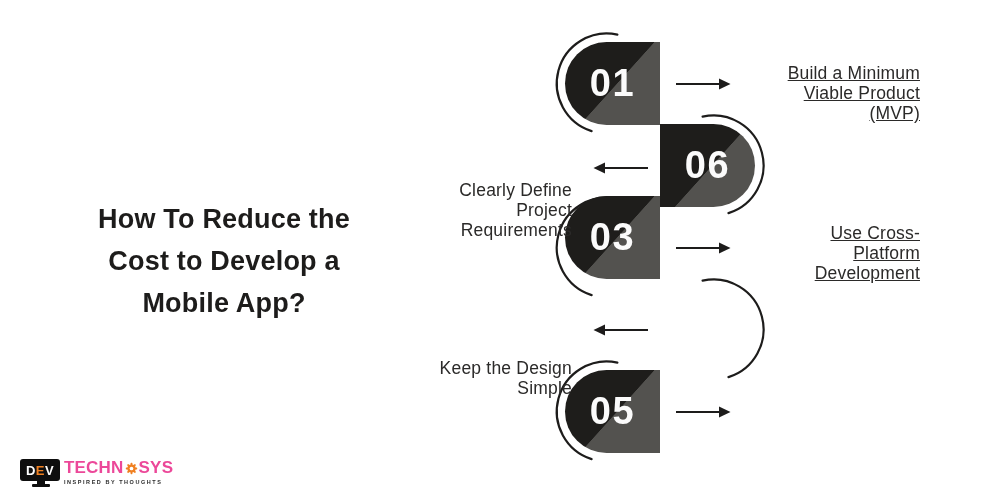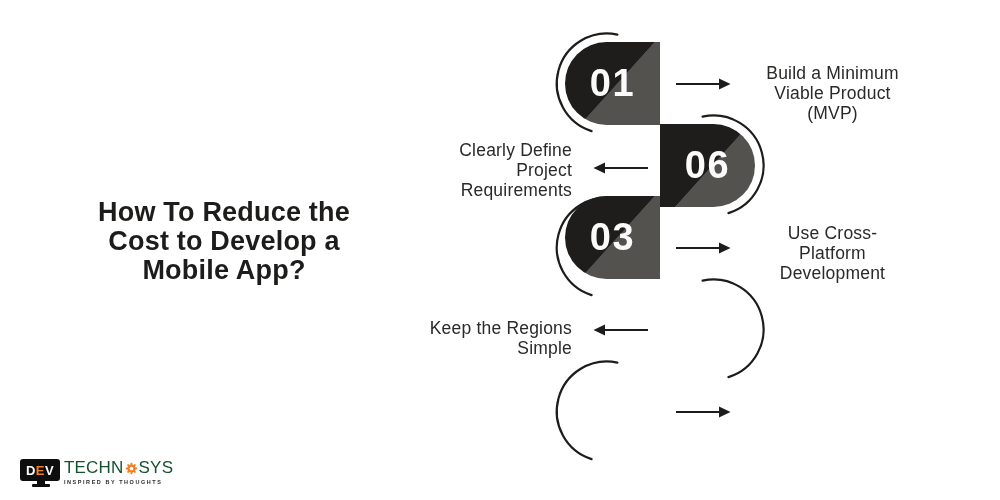--- a/index.html
+++ b/index.html
@@ -3,21 +3,21 @@
 <meta charset="utf-8">
 <style>
   html,body{margin:0;padding:0;background:#ffffff;}
   .stage{
     position:relative;width:1000px;height:500px;background:#ffffff;
     font-family:"Liberation Sans",sans-serif;overflow:hidden;
   }
   
   .title{
     position:absolute;left:78px;top:198px;width:292px;
-    text-align:center;font-size:27px;line-height:29px;font-weight:600;
+    text-align:center;font-size:27px;line-height:42px;font-weight:600;
     color:#1d1c1b;white-space:pre-line;letter-spacing:0.2px;
   }
   
   .overlay{position:absolute;left:0;top:0;width:1000px;height:500px;}
   .overlay .arc{fill:none;stroke:#1d1c1b;stroke-width:2.2;stroke-linecap:round;}
   .overlay line{stroke:#1d1c1b;stroke-width:2;}
   .overlay polygon{fill:#1d1c1b;}
   
   .pill{
     position:absolute;width:95px;height:83px;
@@ -28,37 +28,37 @@
   .pill.right{border-radius:0 41.5px 41.5px 0;left:660px;}
   .pill .num{
     color:#fbfbfb;font-size:38px;font-weight:700;letter-spacing:1.5px;
   }
   .p1{top:42px}.p2{top:124px}.p3{top:196px}.p4{top:288px}.p5{top:370px}
   
   .label{
     position:absolute;font-size:17.5px;line-height:20px;color:#2b2a29;
     white-space:pre-line;letter-spacing:0.2px;
   }
-  .label.lft{left:745px;width:175px;text-align:center;}
-  .label.rgt{left:417px;width:155px;text-align:right;}
+  .label.lft{left:745px;width:175px;text-align:right;text-decoration:underline;}
+  .label.rgt{left:417px;width:155px;text-align:right;margin-top:40px;}
   .l1{top:63px}.l2{top:140px}.l3{top:223px}.l4{top:318px}.l5{top:384px}
   
   .logo{position:absolute;left:20px;top:459px;display:flex;align-items:flex-start;}
   .monitor{position:relative;width:42px;height:30px;}
   .monitor-screen{
     width:40px;height:22px;background:#0e0e0e;border-radius:3px;
     display:flex;align-items:center;justify-content:center;
     color:#ffffff;font-size:13px;font-weight:800;letter-spacing:0.5px;
   }
   .monitor-screen .e{color:#f08021;}
   .monitor-stand{width:8px;height:3px;background:#0e0e0e;margin:0 auto;}
   .monitor-base{width:18px;height:2.5px;background:#0e0e0e;border-radius:1px;margin:0 auto;}
   .logo-right{margin-left:2px;}
   .brand{display:flex;align-items:center;height:18px;}
-  .brand-txt{font-size:17px;font-weight:400;color:#14532d;letter-spacing:0.2px;}
+  .brand-txt{font-size:17px;font-weight:700;color:#ec4899;letter-spacing:0.2px;}
   .gear{width:13px;height:13px;margin:0 1px;}
   .tagline{
     font-size:5.5px;font-weight:700;color:#2a2a2a;letter-spacing:1.55px;
     margin-top:1.5px;white-space:nowrap;
   }
 </style>
 </head>
 <body>
 
 <div class="stage">
@@ -99,31 +99,34 @@
 
   <div class="pill left p1">
     <span class="num">01</span>
   </div>
   <div class="pill right p2">
     <span class="num">06</span>
   </div>
   <div class="pill left p3">
     <span class="num">03</span>
   </div>
+  <div class="pill left p5">
+    <span class="num">05</span>
+  </div>
 
   <div class="label lft l1">Build a Minimum
 Viable Product
 (MVP)</div>
   <div class="label rgt l2">Clearly Define
 Project
 Requirements</div>
   <div class="label lft l3">Use Cross-
 Platform
 Development</div>
-  <div class="label rgt l4">Keep the Regions
+  <div class="label rgt l4">Keep the Design
 Simple</div>
 
   <div class="logo">
     <div class="monitor">
       <div class="monitor-screen">
           <span>D</span>
           <span class="e">E</span>
           <span>V</span>
         </div>
       <div class="monitor-stand"></div>

